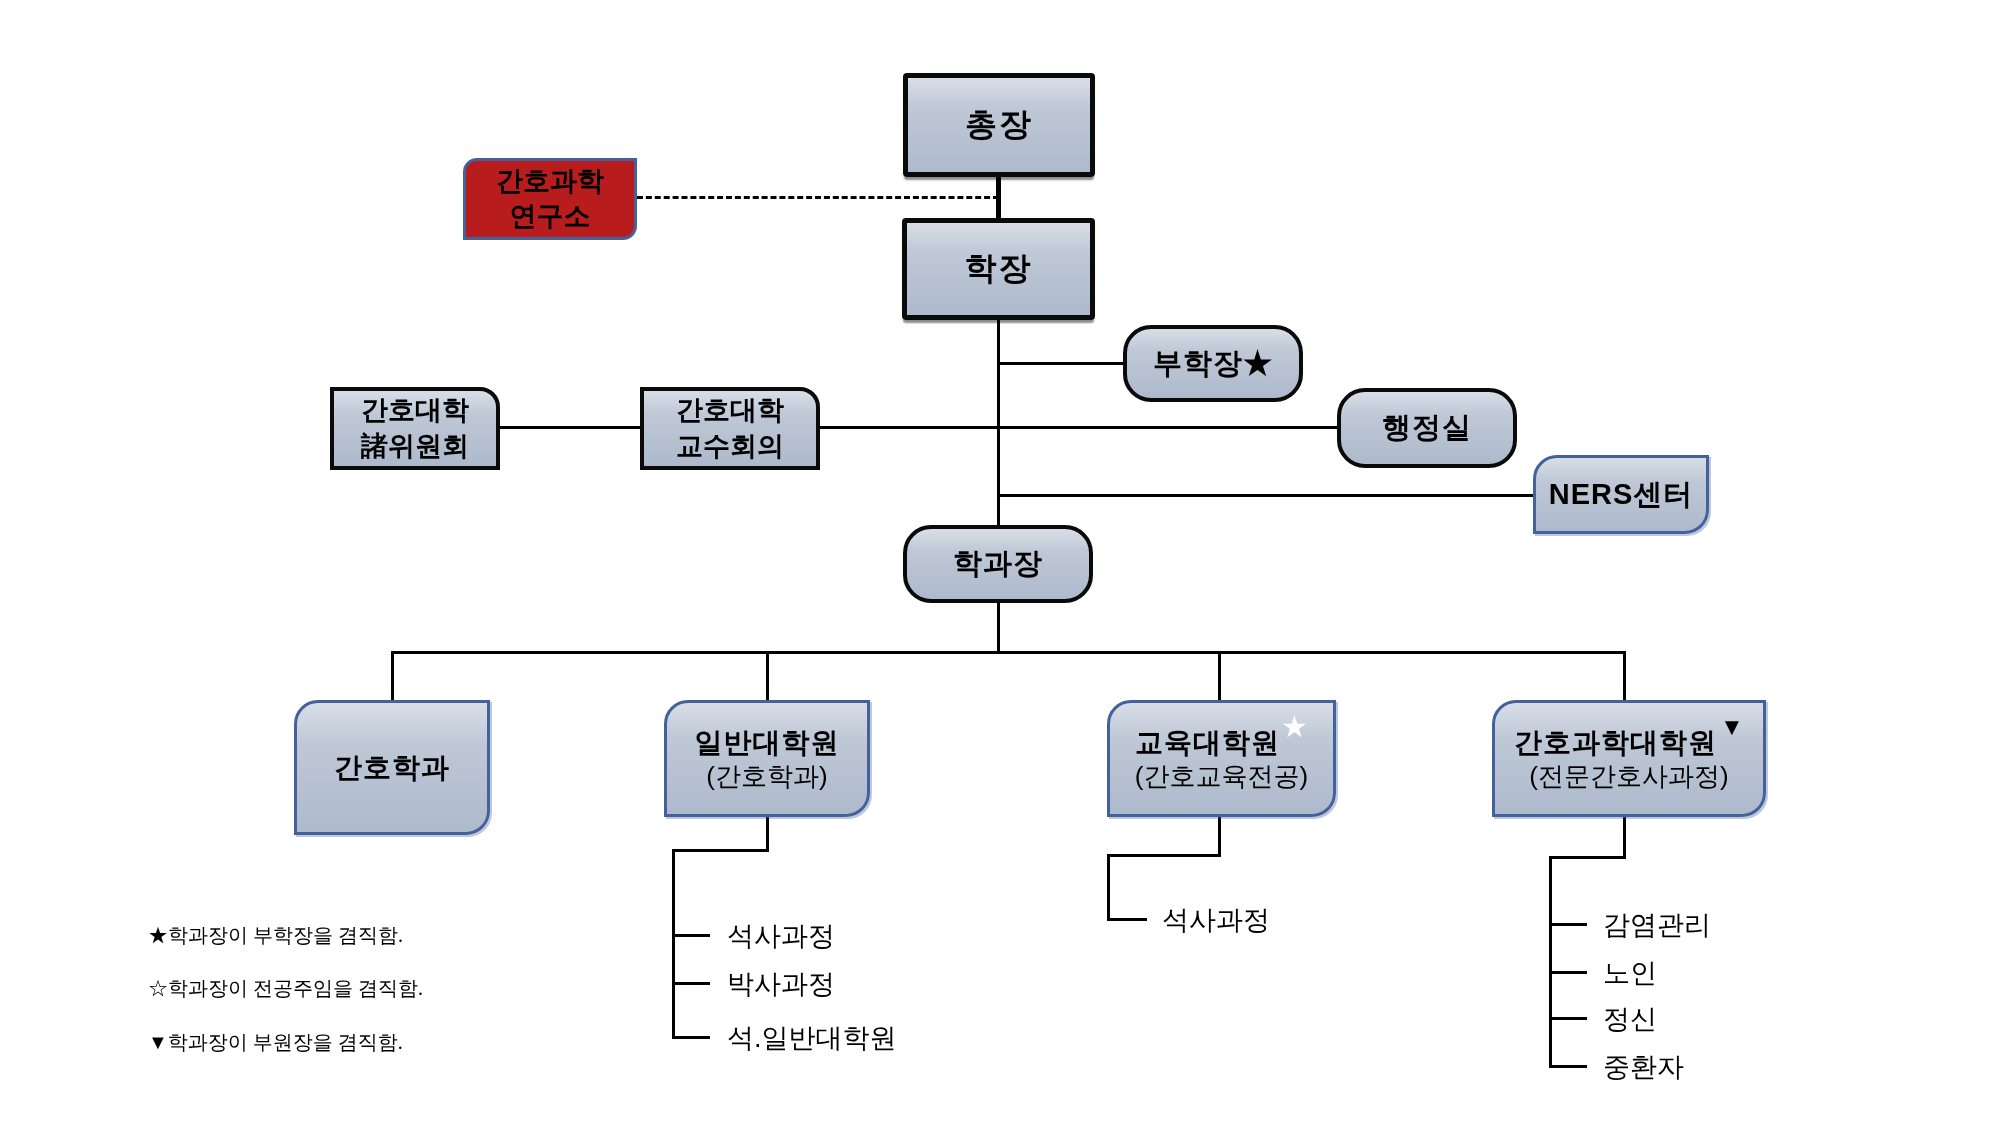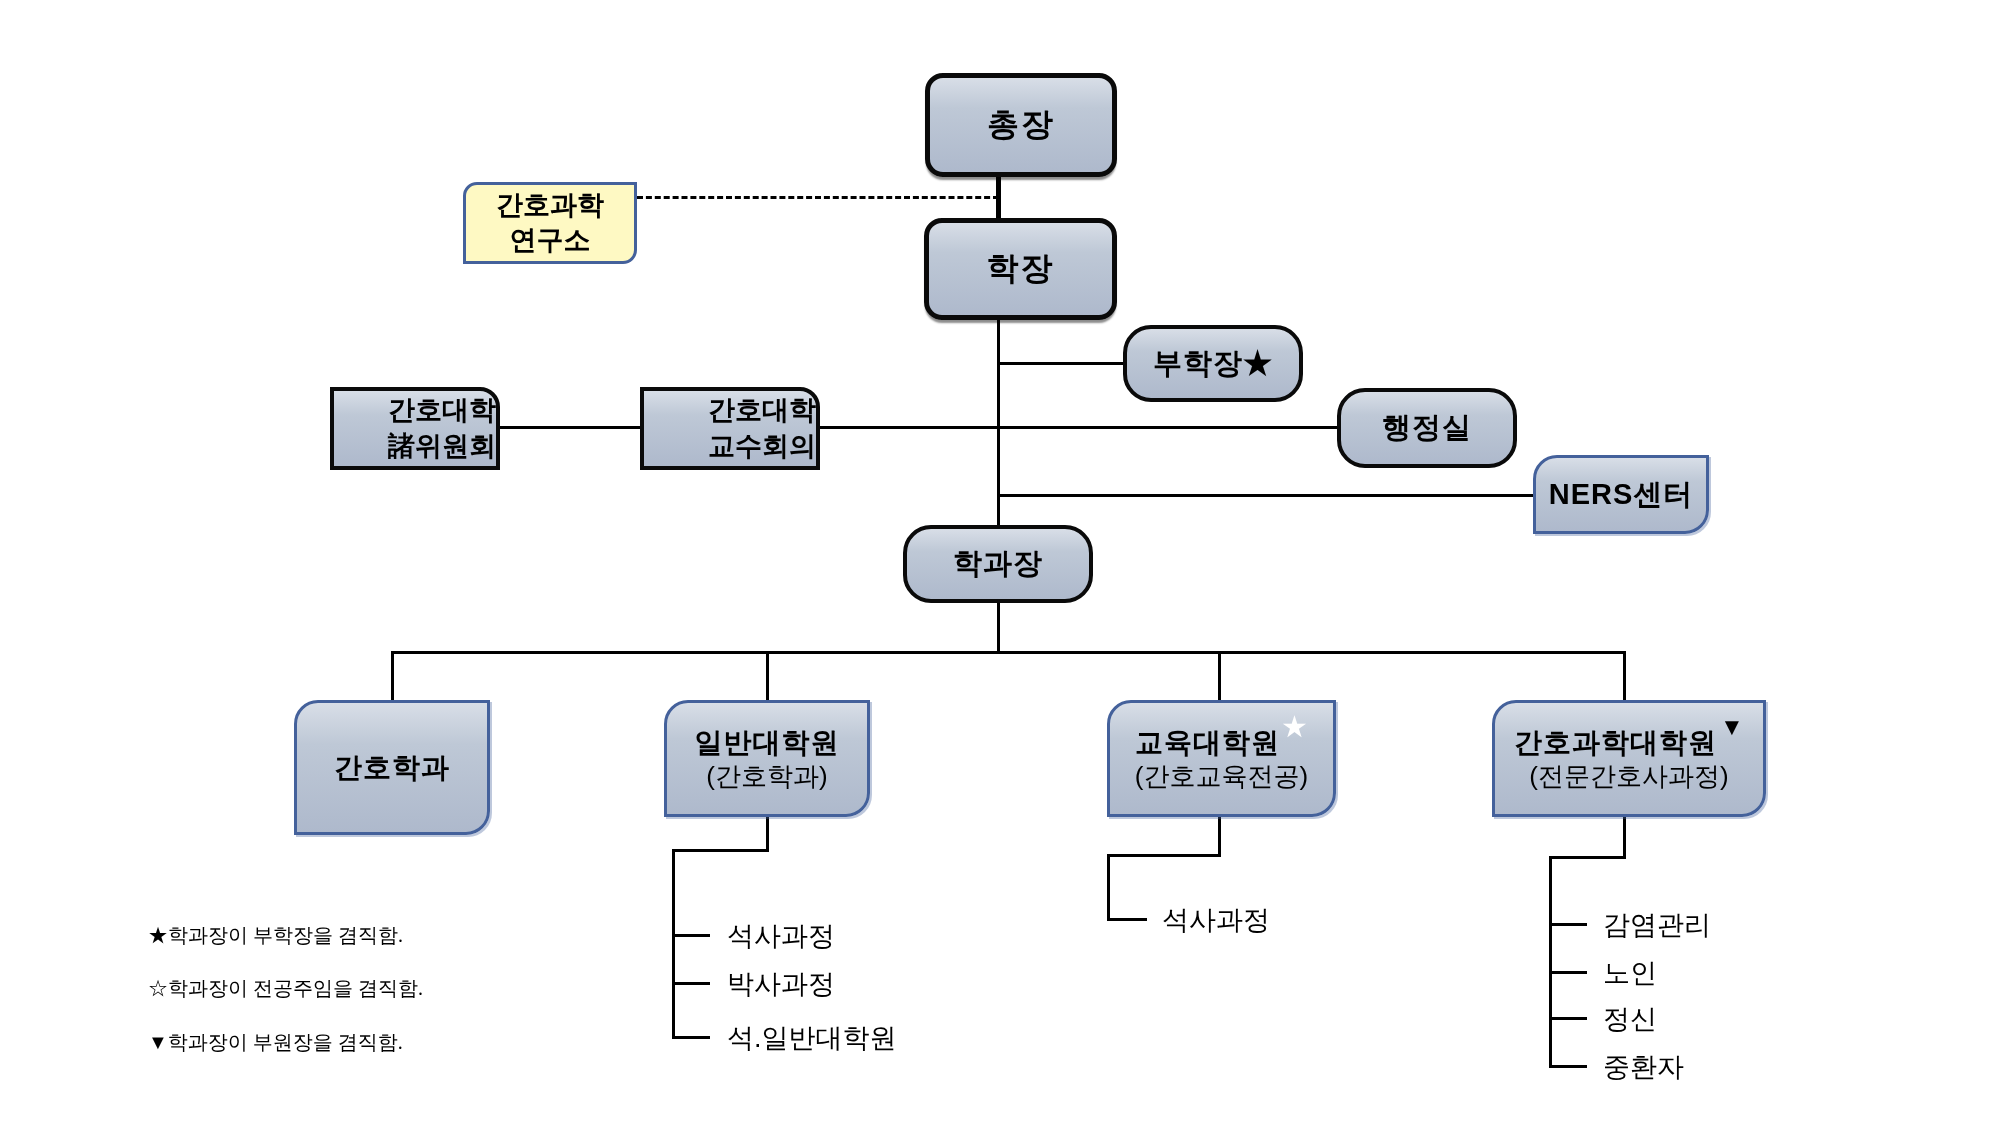--- a/index.html
+++ b/index.html
@@ -15,24 +15,24 @@
   .hline,.vline{position:absolute;background:#000;z-index:1;}
   .dashline{position:absolute;border-top:3px dashed #000;z-index:1;height:0;}
   
   .node{
     position:absolute;z-index:2;box-sizing:border-box;
     display:flex;flex-direction:column;align-items:center;justify-content:center;
     text-align:center;
     background:linear-gradient(180deg,#d8dee7 0%,#bec8d6 32%,#aeb9cc 100%);
   }
   .bk{border:4px solid #0a0a0a;border-radius:28px;}
-  .bk-thick{border:5px solid #0a0a0a;border-radius:18px;box-shadow:0 4px 2px -1px rgba(0,0,0,0.45);margin-left:22px;}
-  .bk-tr{border:4px solid #0a0a0a;border-radius:0 20px 0 0;align-items:flex-end;}
+  .bk-thick{border:5px solid #0a0a0a;border-radius:4px;box-shadow:0 4px 2px -1px rgba(0,0,0,0.45);}
+  .bk-tr{border:4px solid #0a0a0a;border-radius:0 20px 0 0;}
   .bl{border:3px solid #44619b;border-radius:24px 0 24px 0;box-shadow:2px 2px 0 rgba(68,97,155,0.35);}
-  .green{background:#fef9c3;border:3px solid #44619b;border-radius:14px 0 14px 0;margin-top:24px;}
+  .green{background:#b91c1c;border:3px solid #44619b;border-radius:14px 0 14px 0;}
   
   .t-big{font-size:32px;font-weight:bold;letter-spacing:2px;}
   .t-mid{font-size:29px;font-weight:bold;letter-spacing:1px;}
   .t-two{font-size:27px;font-weight:bold;line-height:1.3;}
   .nl1{font-size:28px;font-weight:bold;letter-spacing:1px;line-height:1.25;}
   .nl2{font-size:26px;font-weight:400;line-height:1.25;}
   .sup-star{color:#ffffff;font-size:30px;position:relative;top:-15px;line-height:0;margin-left:1px;}
   .sup-tri{color:#000;font-size:24px;position:relative;top:-15px;line-height:0;margin-left:3px;}
   .line1wrap{display:flex;align-items:center;justify-content:center;}
   .leaf{

